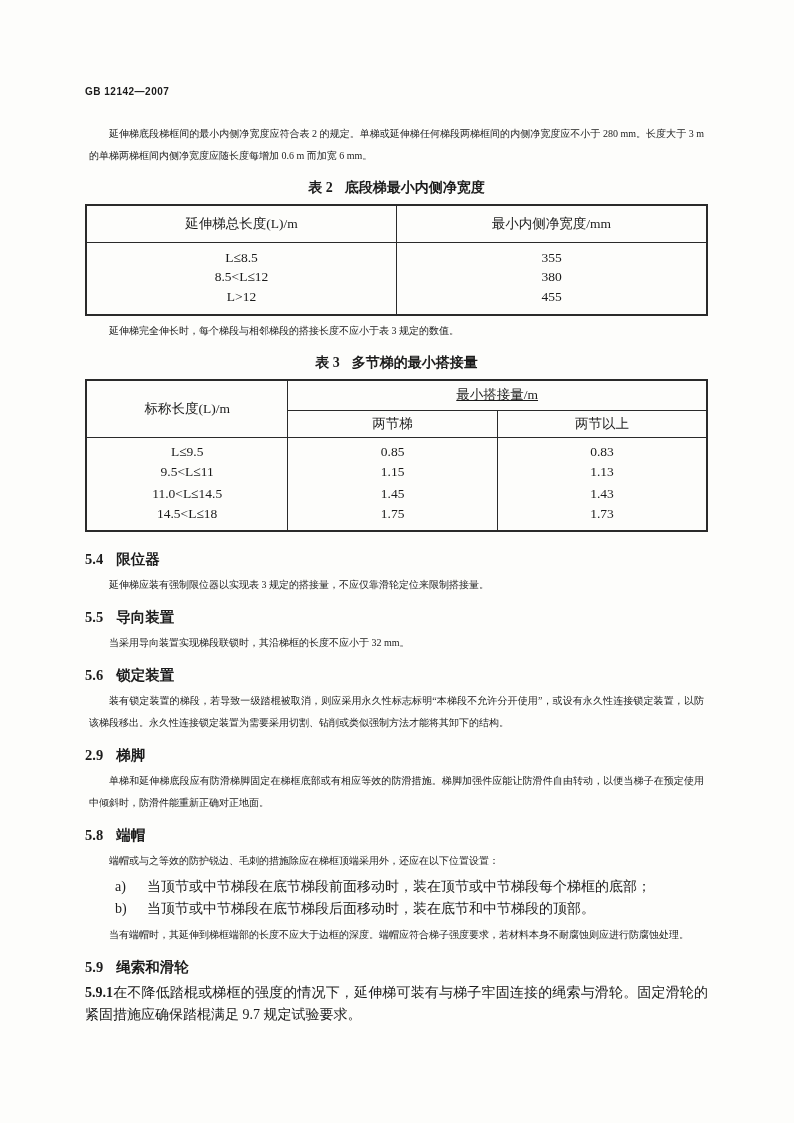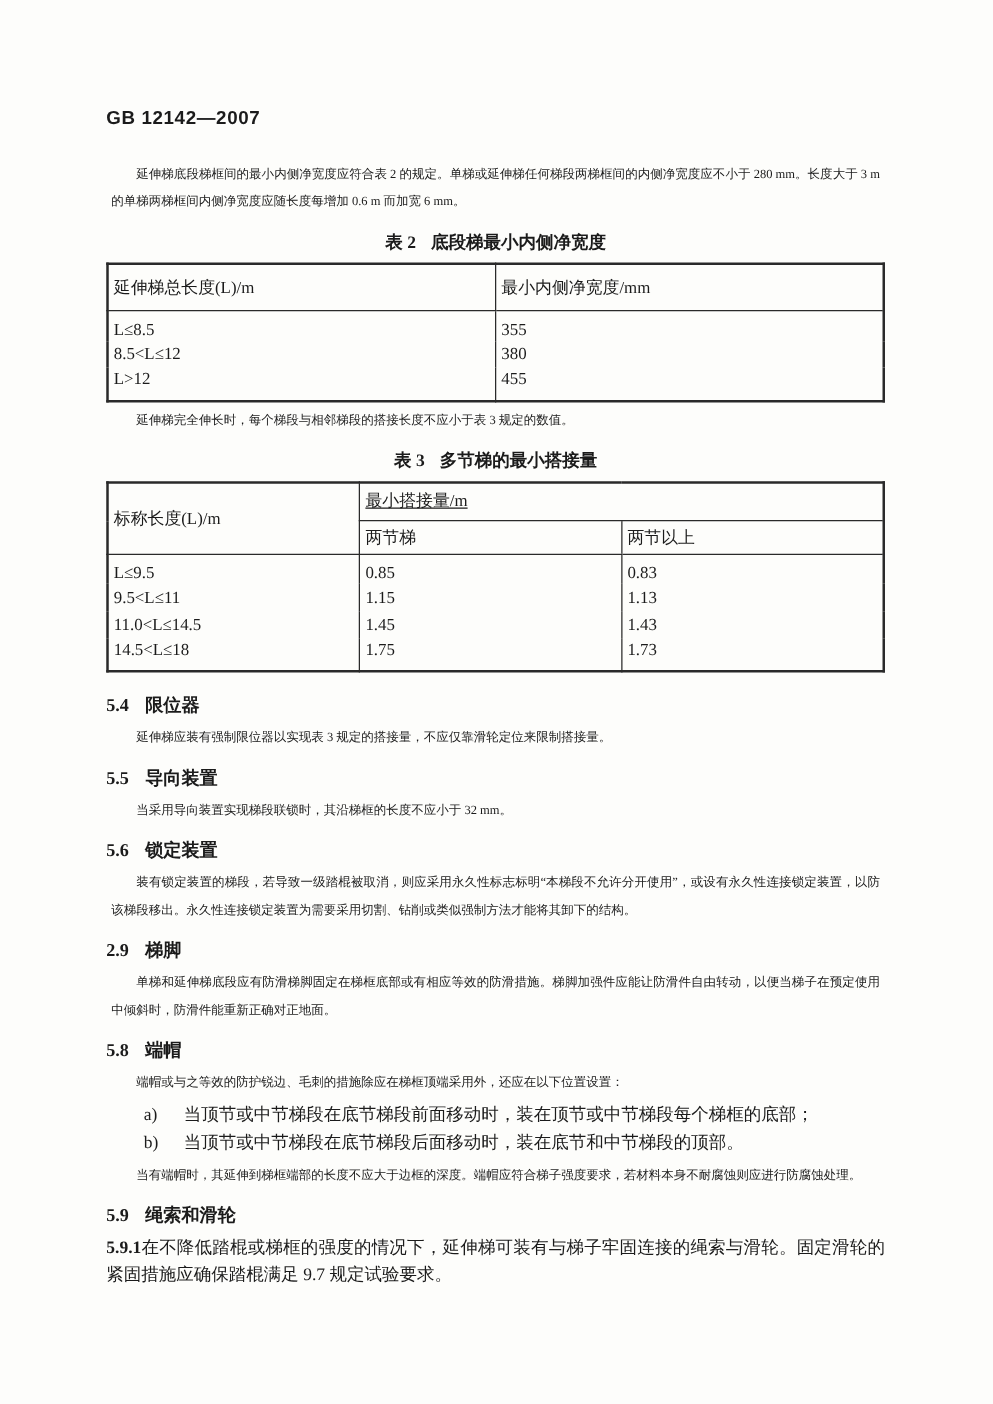--- a/index.html
+++ b/index.html
@@ -11,21 +11,21 @@
     font-family: "Liberation Serif", "DejaVu Serif", serif;
     overflow: hidden;
   }
   .page {
     width: 794px; height: 1123px;
     padding: 86px 86px 0 85px;
   }
   .doc-header {
     font-family: "Liberation Sans", "DejaVu Sans", sans-serif;
     font-weight: bold;
-    font-size: 15px;
+    font-size: 10px;
     letter-spacing: 0.5px;
     margin-bottom: 26px;
   }
   .sec-heading {
     font-weight: bold;
     font-size: 14.5px;
     line-height: 20px;
     margin: 11px 0 5px 0;
   }
   .sec-heading .sec-num { margin-right: 13px; }
@@ -58,21 +58,21 @@
   }
   .table-caption .cap-label { margin-right: 12px; }
   table.std {
     width: 100%;
     border-collapse: collapse;
     border: 2px solid #2a2a2a;
     font-size: 13.5px;
     table-layout: fixed;
   }
   table.std th, table.std td {
-    text-align: left;
+    text-align: center;
     padding: 1px 4px;
     font-weight: normal;
     vertical-align: middle;
   }
   
   table.t2 th { height: 37px; border-bottom: 1px solid #2a2a2a; }
   table.t2 td { height: 21px; margin-top: 21px; }
   table.t2 .vdiv { border-left: 1px solid #2a2a2a; }
   table.t2 tbody tr:first-child td { padding-top: 7px; }
   table.t2 tbody tr:last-child td { padding-bottom: 9px; }

